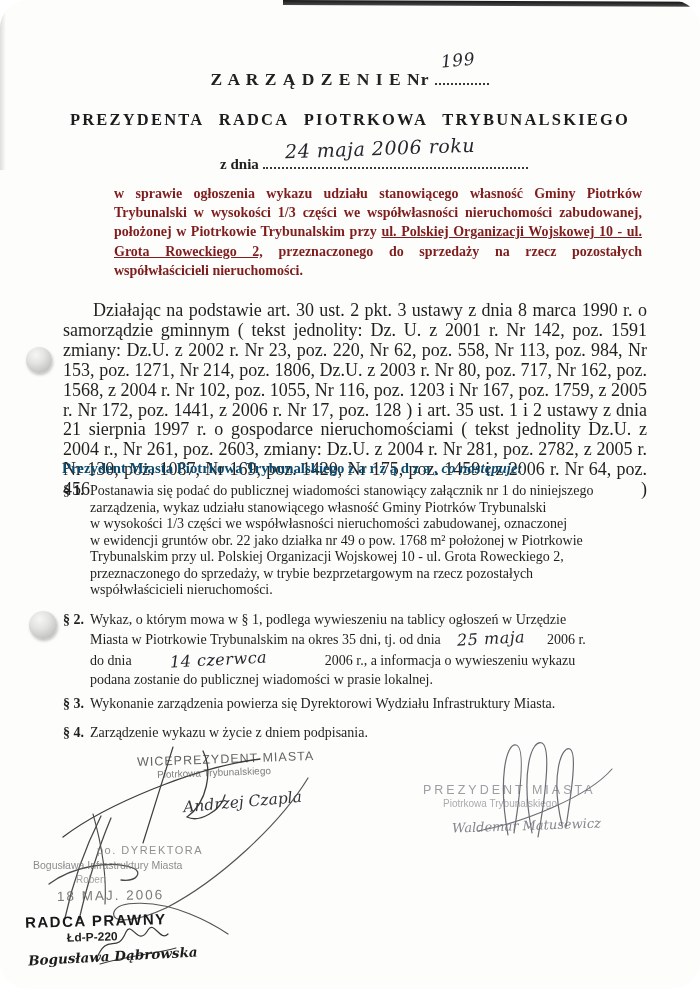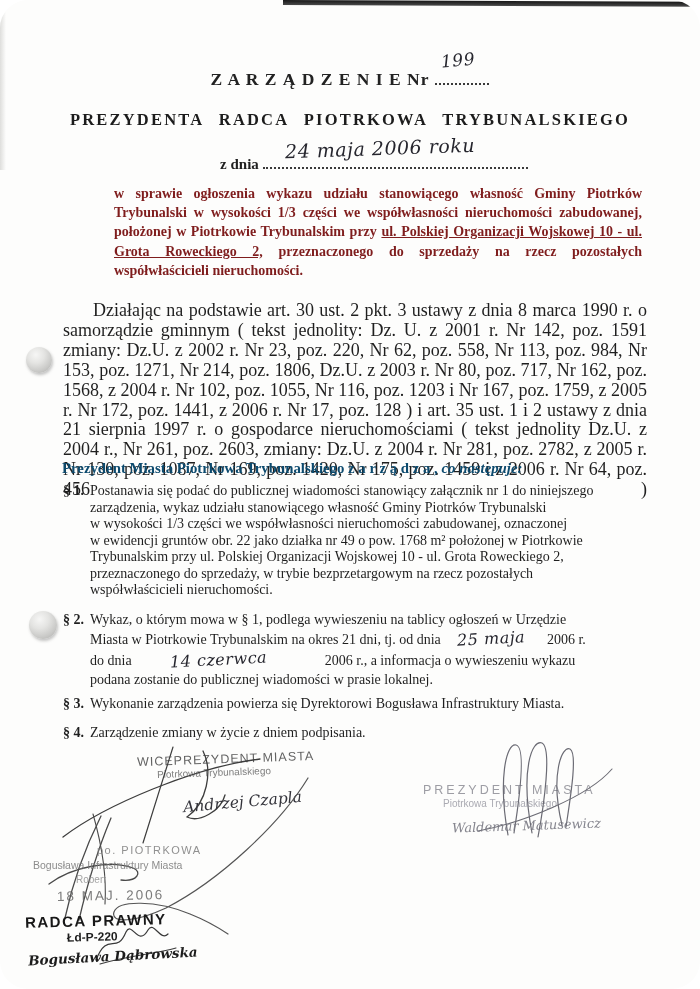--- a/index.html
+++ b/index.html
@@ -98,33 +98,33 @@
 w wysokości 1/3 części we współwłasności nieruchomości zabudowanej, oznaczonej
 w ewidencji gruntów obr. 22 jako działka nr 49 o pow. 1768 m² położonej w Piotrkowie
 Trybunalskim przy ul. Polskiej Organizacji Wojskowej 10 - ul. Grota Roweckiego 2,
 przeznaczonego do sprzedaży, w trybie bezprzetargowym na rzecz pozostałych
 współwłaścicieli nieruchomości.</span>
   </div>
 
   <div class="section sec2">
     <span class="secnum">§ 2.</span>
     <span class="sectext"><span>Wykaz, o którym mowa w § 1, podlega wywieszeniu na tablicy ogłoszeń w Urzędzie
-Miasta w Piotrkowie Trybunalskim na okres 21 dni, tj. od dnia</span><span class="hw hw-inline hw-a">25 maja</span><span>2006 r.
+Miasta w Piotrkowie Trybunalskim na okres 35 dni, tj. od dnia</span><span class="hw hw-inline hw-a">25 maja</span><span>2006 r.
 do dnia</span><span class="hw hw-inline hw-b">14 czerwca</span><span>2006 r., a informacja o wywieszeniu wykazu
 podana zostanie do publicznej wiadomości w prasie lokalnej.</span></span>
   </div>
 
   <div class="section sec3">
     <span class="secnum">§ 3.</span>
-    <span class="sectext">Wykonanie zarządzenia powierza się Dyrektorowi Bogusława Infrastruktury Miasta.</span>
+    <span class="sectext">Wykonanie zarządzenia powierza się Dyrektorowi Wydziału Infrastruktury Miasta.</span>
   </div>
 
   <div class="section sec4">
     <span class="secnum">§ 4.</span>
-    <span class="sectext">Zarządzenie zmiany w życie z dniem podpisania.</span>
+    <span class="sectext">Zarządzenie wykazu w życie z dniem podpisania.</span>
   </div>
 
   <div class="stamp vice-l1">WICEPREZYDENT MIASTA</div>
   <div class="stamp vice-l2">Piotrkowa Trybunalskiego</div>
   <svg class="sig" style="left:55px;top:745px;" width="240" height="100" viewBox="0 0 240 100">
     <path d="M8,92 C50,60 140,22 205,14" stroke="#3d3d3d" stroke-width="1.3"></path>
     <path d="M148,6 C158,26 152,58 132,72 C144,78 166,66 170,50" stroke="#3d3d3d" stroke-width="1.3"></path>
     <path d="M118,2 L88,98" stroke="#3d3d3d" stroke-width="1.2"></path>
   </svg>
   <div class="name-czapla">Andrzej Czapla</div>
@@ -141,21 +141,21 @@
 
   <svg class="sig" style="left:70px;top:772px;" width="250" height="165" viewBox="0 0 250 165">
     <path d="M238,6 C210,52 150,108 96,136 C66,150 40,152 44,140 C48,128 86,128 120,142 C140,150 152,158 158,162" stroke="#555555" stroke-width="1.2"></path>
   </svg>
   <svg class="sig" style="left:35px;top:812px;" width="140" height="110" viewBox="0 0 140 110">
     <path d="M66,4 C48,40 36,78 30,106" stroke="#4a4a4a" stroke-width="1.3"></path>
     <path d="M76,6 C60,44 50,82 44,108" stroke="#4a4a4a" stroke-width="1.3"></path>
     <path d="M14,72 C38,54 76,48 98,56 C108,60 102,70 86,68" stroke="#4a4a4a" stroke-width="1.3"></path>
     <path d="M58,2 C66,30 72,60 70,92" stroke="#4a4a4a" stroke-width="1.1"></path>
   </svg>
-  <div class="stamp dir-l1">po. PIOTRKOWA</div>
+  <div class="stamp dir-l1">po. DYREKTORA</div>
   <div class="stamp dir-l2">Bogusława Infrastruktury Miasta</div>
   <div class="stamp dir-l3">Robert</div>
 
   <div class="stamp date-stamp">18 MAJ. 2006</div>
 
   <div class="stamp radca-l1">RADCA PRAWNY</div>
   <div class="stamp radca-l2">Łd-P-220</div>
   <svg class="sig" style="left:88px;top:922px;" width="95" height="45" viewBox="0 0 95 45">
     <path d="M8,38 C20,8 28,34 38,10 C44,-2 50,26 60,8 C66,-2 72,20 80,12" stroke="#3a3a3a" stroke-width="1.2"></path>
     <path d="M12,42 C38,34 66,32 88,26" stroke="#3a3a3a" stroke-width="1.1"></path>

